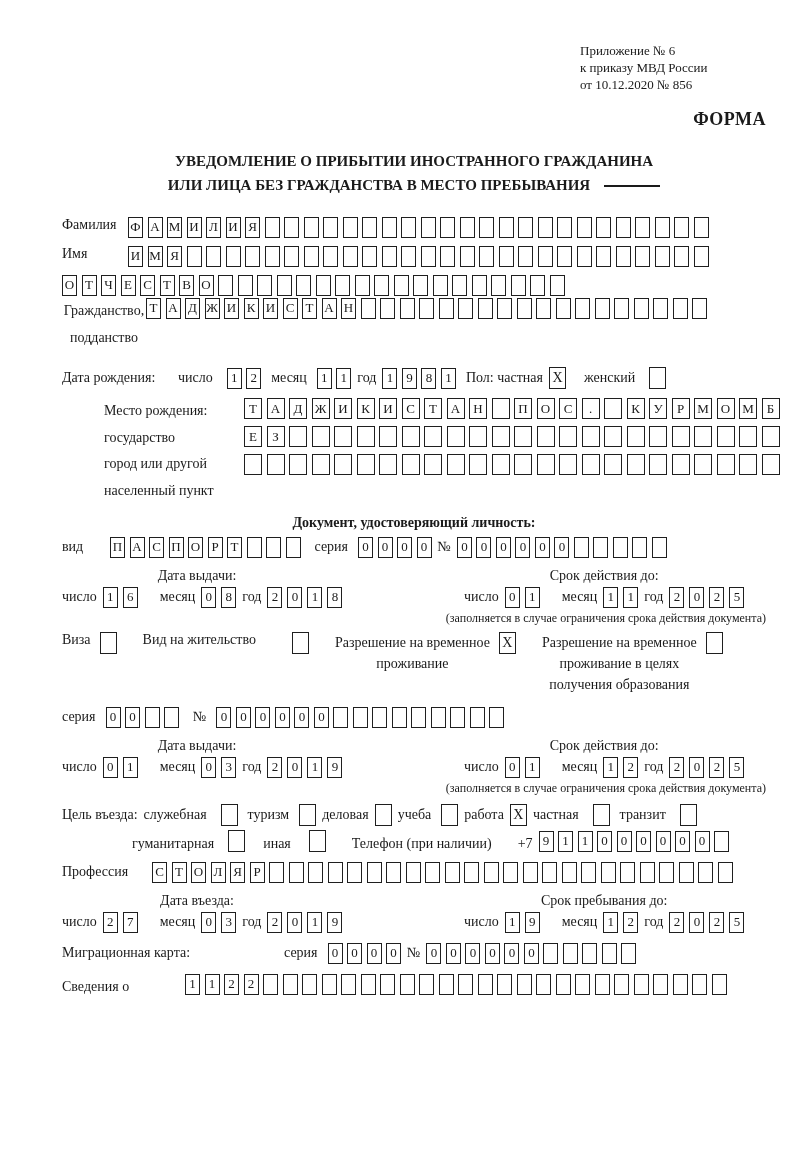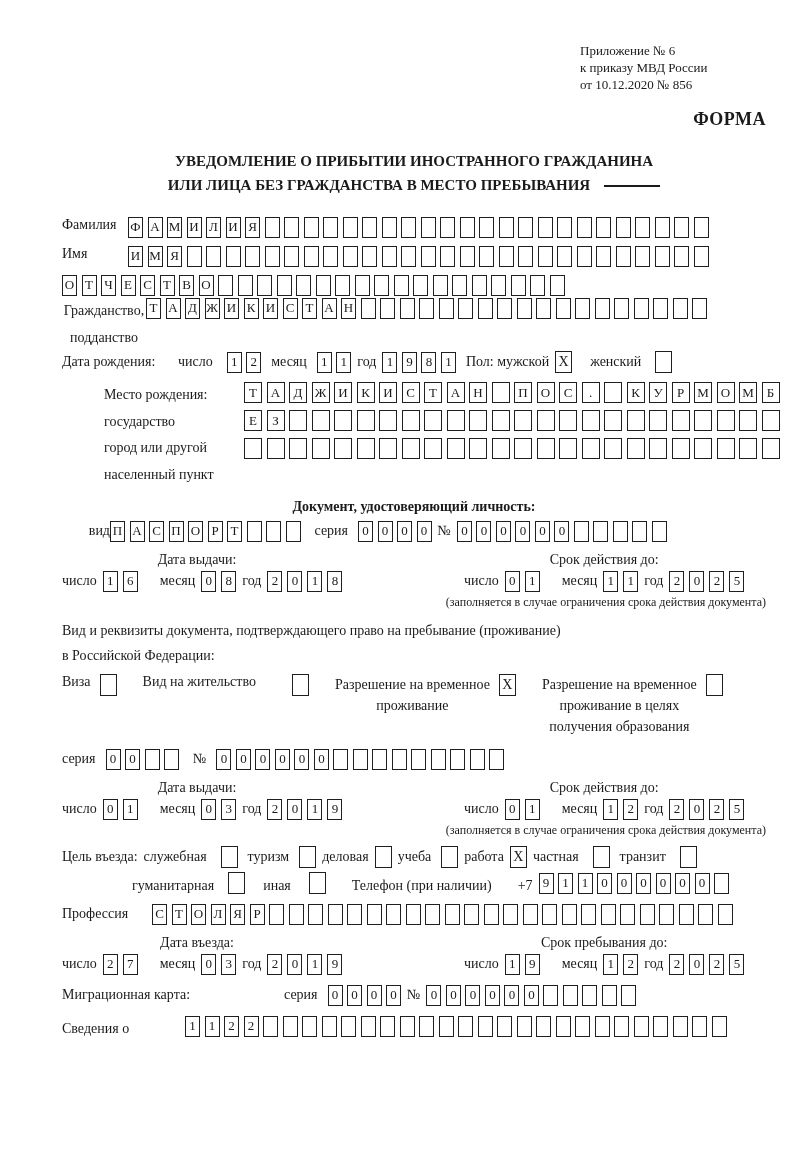--- a/index.html
+++ b/index.html
@@ -216,21 +216,21 @@
         <span class="cell"></span>
         <span class="cell"></span>
         <span class="cell"></span>
         <span class="cell"></span>
         <span class="cell"></span>
         <span class="cell"></span>
         <span class="cell"></span>
       </span>
   </div>
 
-  <div class="row" style="align-items:center; margin-top:0;">
+  <div class="row" style="align-items:center; margin-top:16px;">
     <span class="lbl" style="width:116px;">Дата рождения:</span>
     <span>число</span>
       <span class="gap14"></span>
     <span class="cells">
         <span class="cell">1</span>
         <span class="cell">2</span>
       </span>
       <span class="gap10"></span>
     <span>месяц</span>
       <span class="gap10"></span>
@@ -241,21 +241,21 @@
       <span class="gap6"></span>
     <span>год</span>
       <span class="gap6"></span>
     <span class="cells">
         <span class="cell">1</span>
         <span class="cell">9</span>
         <span class="cell">8</span>
         <span class="cell">1</span>
       </span>
       <span class="gap10"></span>
-    <span>Пол: мужской</span>
+    <span>Пол: частная</span>
       <span class="gap6"></span>
     <span class="box">X</span>
       <span class="gap18"></span>
     <span>женский</span>
       <span class="gap14"></span>
     <span class="box"></span>
   </div>
 
   <div class="row" style="margin-top:9px;">
     <span class="lbl multiline" style="width:140px;margin-left:42px;">
@@ -342,21 +342,21 @@
           <span class="cell"></span>
           <span class="cell"></span>
           <span class="cell"></span>
         </span>
     </span>
   </div>
 
   <div class="center-bold">Документ, удостоверяющий личность:</div>
 
   <div class="row" style="align-items:center; margin-top:6px;">
-    <span class="lbl" style="width:48px;text-align:right;">вид</span>
+    <span class="lbl" style="width:48px;">вид</span>
     <span class="cells">
         <span class="cell">П</span>
         <span class="cell">А</span>
         <span class="cell">С</span>
         <span class="cell">П</span>
         <span class="cell">О</span>
         <span class="cell">Р</span>
         <span class="cell">Т</span>
         <span class="cell"></span>
         <span class="cell"></span>
@@ -432,24 +432,20 @@
             <span class="cell">2</span>
             <span class="cell">0</span>
             <span class="cell">2</span>
             <span class="cell">5</span>
           </span>
       </div>
     </div>
   </div>
   <div class="note">(заполняется в случае ограничения срока действия документа)</div>
 
-  <div style="margin-top:8px; line-height:1.8;">
-    <div>Вид и реквизиты документа, подтверждающего право на пребывание (проживание)</div>
-    <div>в Российской Федерации:</div>
-  </div>
 
   <div class="ckrow" style="margin-top:6px;">
     <span class="ckitem">
       <span>Виза</span>
       <span class="box"></span>
     </span>
     <span class="gap26"></span>
     <span class="ckitem">
       <span>Вид на жительство</span>
       <span class="gap18"></span>

